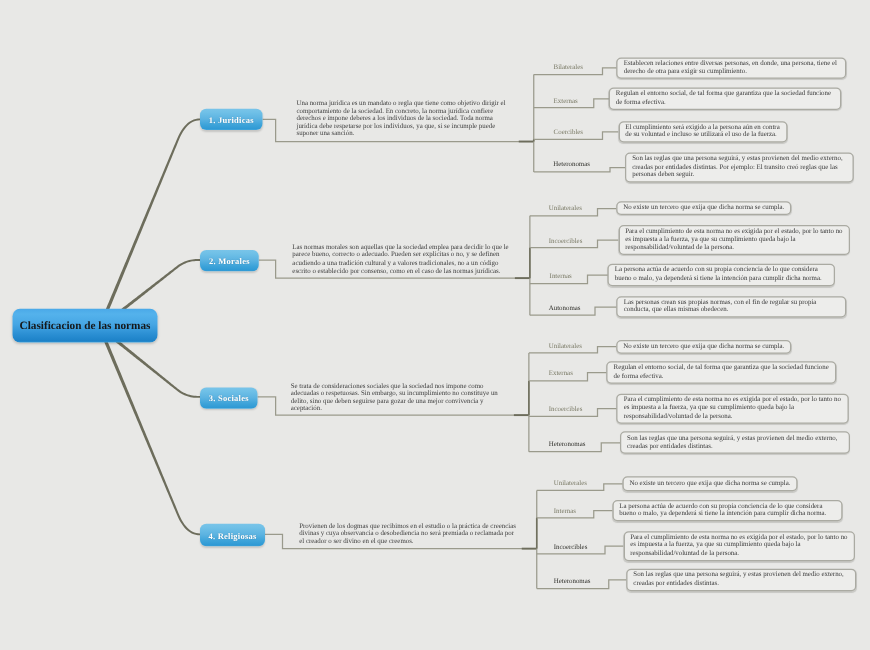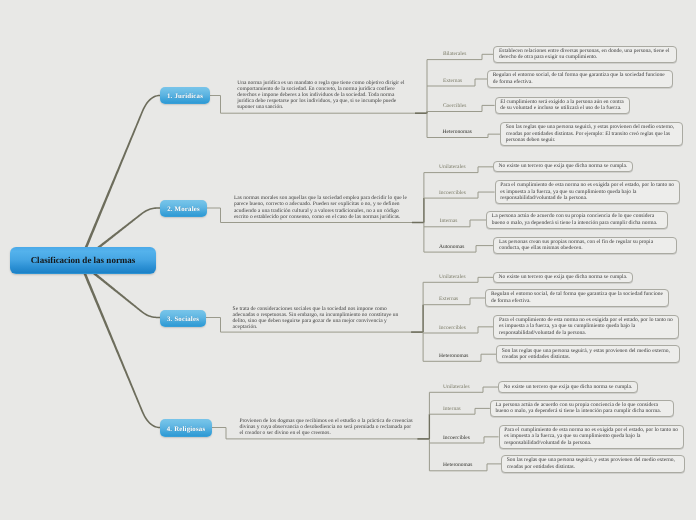--- a/index.html
+++ b/index.html
@@ -87,21 +87,21 @@
       <path d="M 423.1 361.3 H 481 V 354.2 H 496.1" fill="none" stroke="#9a9a8c" stroke-width="1"></path>
       <path d="M 212 427.5 H 226 V 438.9 H 429.4" fill="none" stroke="#9a9a8c" stroke-width="1"></path>
       <path d="M 417.4 438.9 H 429.4" fill="none" stroke="#6d6d5c" stroke-width="1.5"></path>
       <path d="M 429.4 392.3 V 470.8" fill="none" stroke="#9a9a8c" stroke-width="1"></path>
       <path d="M 429.4 414.2 V 438.9" fill="none" stroke="#70705f" stroke-width="1.3"></path>
       <path d="M 429.4 392.3 H 483 V 387.04999999999995 H 498" fill="none" stroke="#9a9a8c" stroke-width="1"></path>
       <path d="M 429.4 414.2 H 475 V 408.40000000000003 H 489.9" fill="none" stroke="#9a9a8c" stroke-width="1"></path>
       <path d="M 429.4 443 H 484 V 436.84999999999997 H 498.6" fill="none" stroke="#9a9a8c" stroke-width="1"></path>
       <path d="M 429.4 470.8 H 487 V 463.90000000000003 H 501.1" fill="none" stroke="#9a9a8c" stroke-width="1"></path>
     </svg>
-<div class="node-root" style="left: 10px; top: 247px; width: 146px; height: 27px; font-size: 9px; padding-bottom: 1.5px;">
+<div class="node-root" style="left: 10px; top: 247px; width: 116px; height: 27px; font-size: 9px; padding-bottom: 1.5px;">
       <span>Clasificacion de las normas</span>
     </div>
     <div class="node-branch" style="left: 160px; top: 87px; width: 50px; height: 17px; font-size: 6.8px; letter-spacing: 0.2px; padding-top: 2.6px;">
       <span>1.  Juridicas</span>
     </div>
     <div class="note" style="left: 237.2px; top: 79.8px; width: 174.5px; font-size: 5.5px; line-height: 6.16px;">Una norma jurídica es un mandato o regla que tiene como objetivo dirigir el comportamiento de la sociedad. En concreto, la norma jurídica confiere derechos e impone deberes a los individuos de la sociedad. Toda norma jurídica debe respetarse por los individuos, ya que, si se incumple puede suponer una sanción.</div>
     <div class="sub-label" style="left: 442.9px; top: 51.1px; font-size: 5.5px; color: rgb(122, 122, 102);">Bilaterales</div>
     <div class="sub-box" style="left: 493.4px; top: 45.5px; width: 184px; height: 17.6px; font-size: 5.5px; line-height: 6.3px; padding: 1.3px 4.4px 0px 4.6px;">
       <span>Establecen relaciones entre diversas personas, en donde, una persona, tiene el derecho de otra para exigir su cumplimiento.</span>
     </div>

